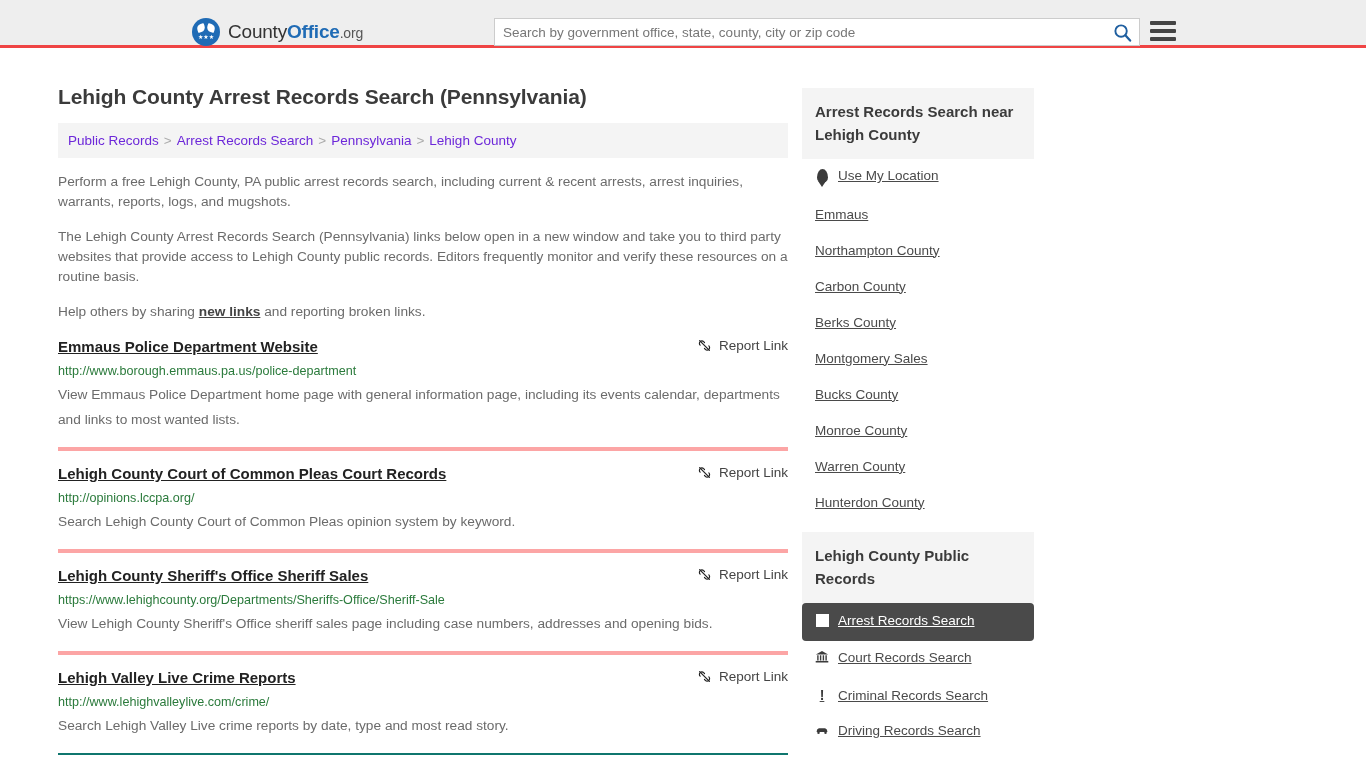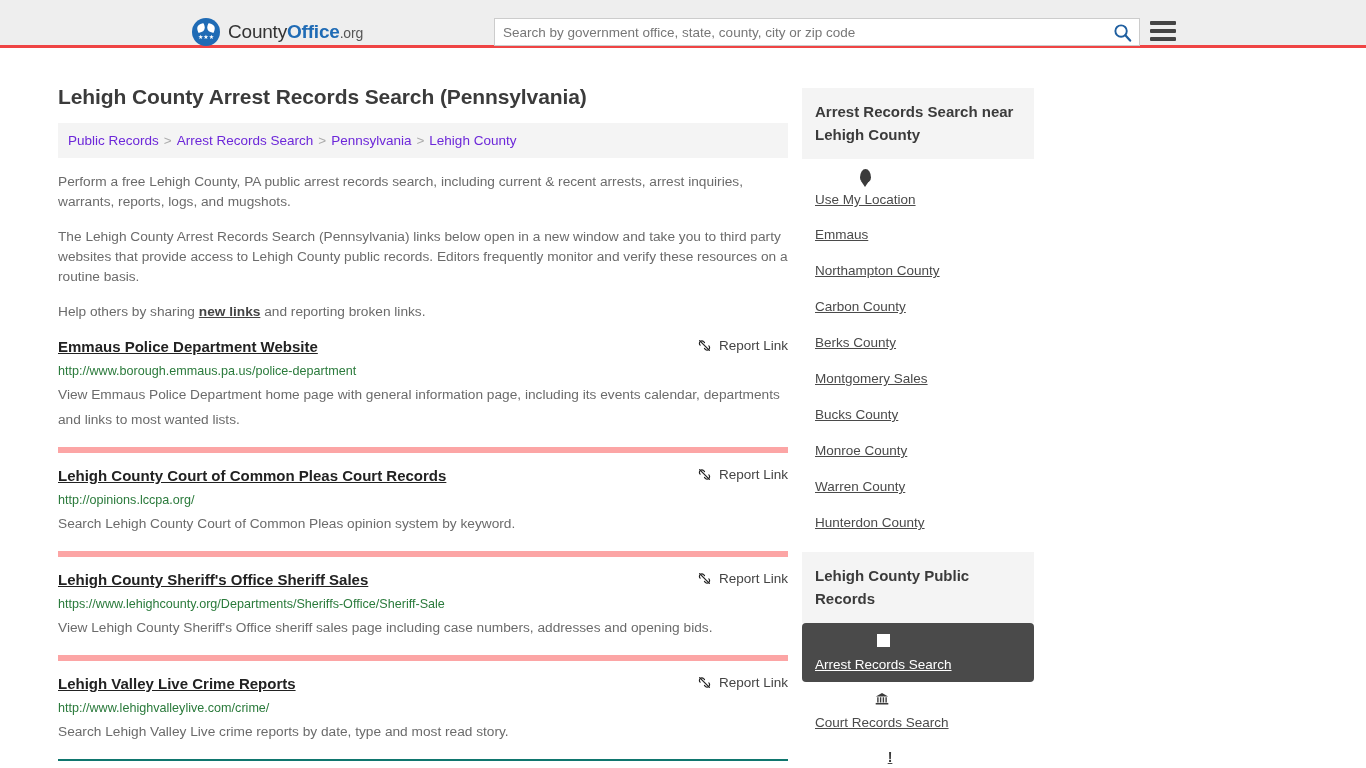--- a/index.html
+++ b/index.html
@@ -181,21 +181,21 @@
   .intro a {
     color: #444444;
     font-weight: bold;
     text-decoration: underline;
   }
 
   
   .results { margin-top: 9px; }
   .result {
     padding: 0 0 15px 0;
-    border-bottom: 6px solid #fca5a5;
+    border-bottom: 4px solid #fca5a5;
     margin-bottom: 13px;
     position: relative;
   }
   .result:last-child { border-bottom: 2px solid #0f766e; }
   .result-head {
     display: flex;
     align-items: flex-start;
     justify-content: space-between;
   }
   .result-title {
@@ -251,21 +251,20 @@
   .panel-list li {
     padding: 9px 13px 9px 13px;
   }
   .panel-list li a {
     font-size: 13.5px;
     color: #4a4a4a;
     text-decoration: underline;
     display: inline-flex;
     align-items: center;
     gap: 9px;
-    flex-direction: column;
   }
   .panel-list li.active {
     background: #4a4a4a;
     border-radius: 4px;
     padding: 10px 13px 10px 13px;
   }
   .panel-list li.active a { color: #ffffff; }
   .side-icon {
     width: 14px; height: 15px;
     display: inline-flex;

